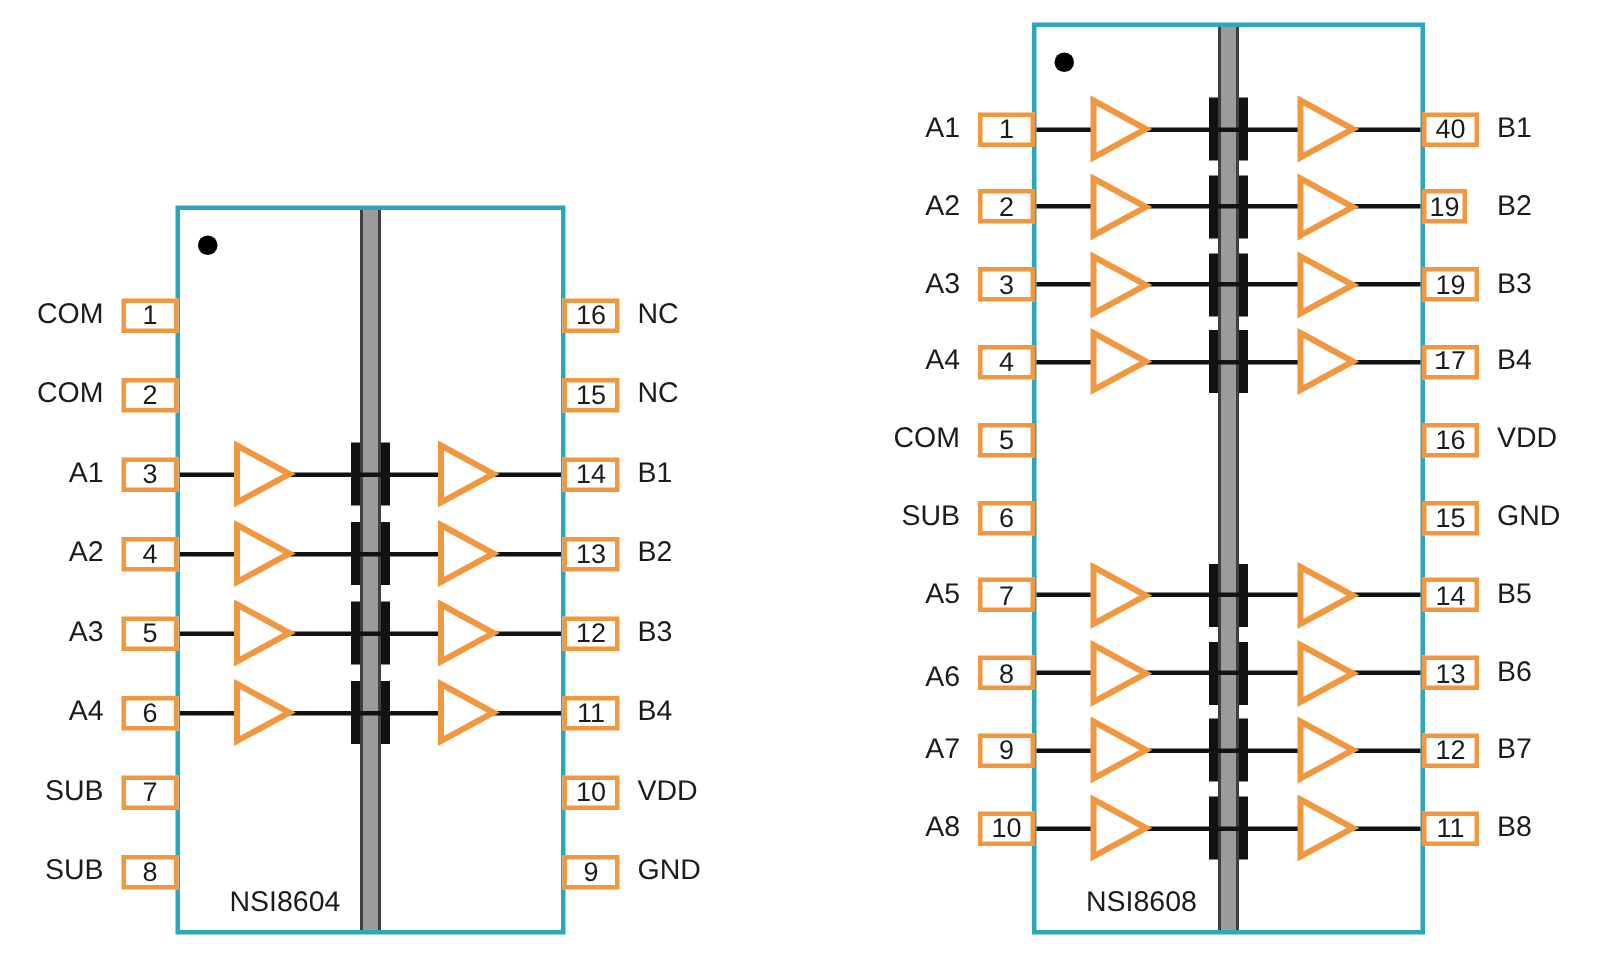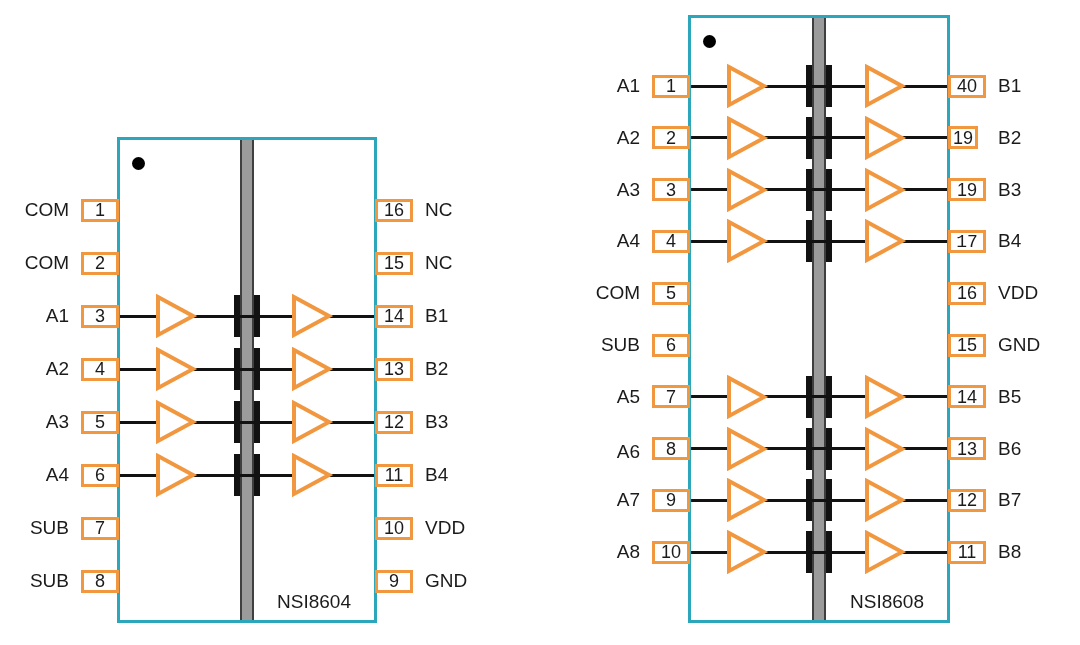--- a/index.html
+++ b/index.html
@@ -18,22 +18,22 @@
   .barrier {
     position:absolute; background:var(--barrier);
     border-left:2px solid var(--barrier-edge);
     border-right:2px solid var(--barrier-edge);
     z-index:1;
   }
   .hline { position:absolute; background:var(--line); z-index:2; }
   .plate { position:absolute; background:var(--line); z-index:2; }
   .dot   { position:absolute; background:#000; border-radius:50%; z-index:3; }
   .chip-name {
-    position:absolute; text-align:right; font-size:19px;
-    color:var(--text); z-index:3; line-height:26px;
+    position:absolute; font-size:19px;
+    color:var(--text); z-index:3; line-height:26px;padding-left:36px;
   }
   .pin-box {
     position:absolute; background:#fff; border:3px solid var(--orange);
     color:var(--text); font-size:18px; line-height:18px;
     display:flex; align-items:center; justify-content:center; z-index:4;
   }
   .pin-label {
     position:absolute; font-size:19px; color:var(--text);
     display:flex; align-items:center; z-index:1; white-space:nowrap;
   }

